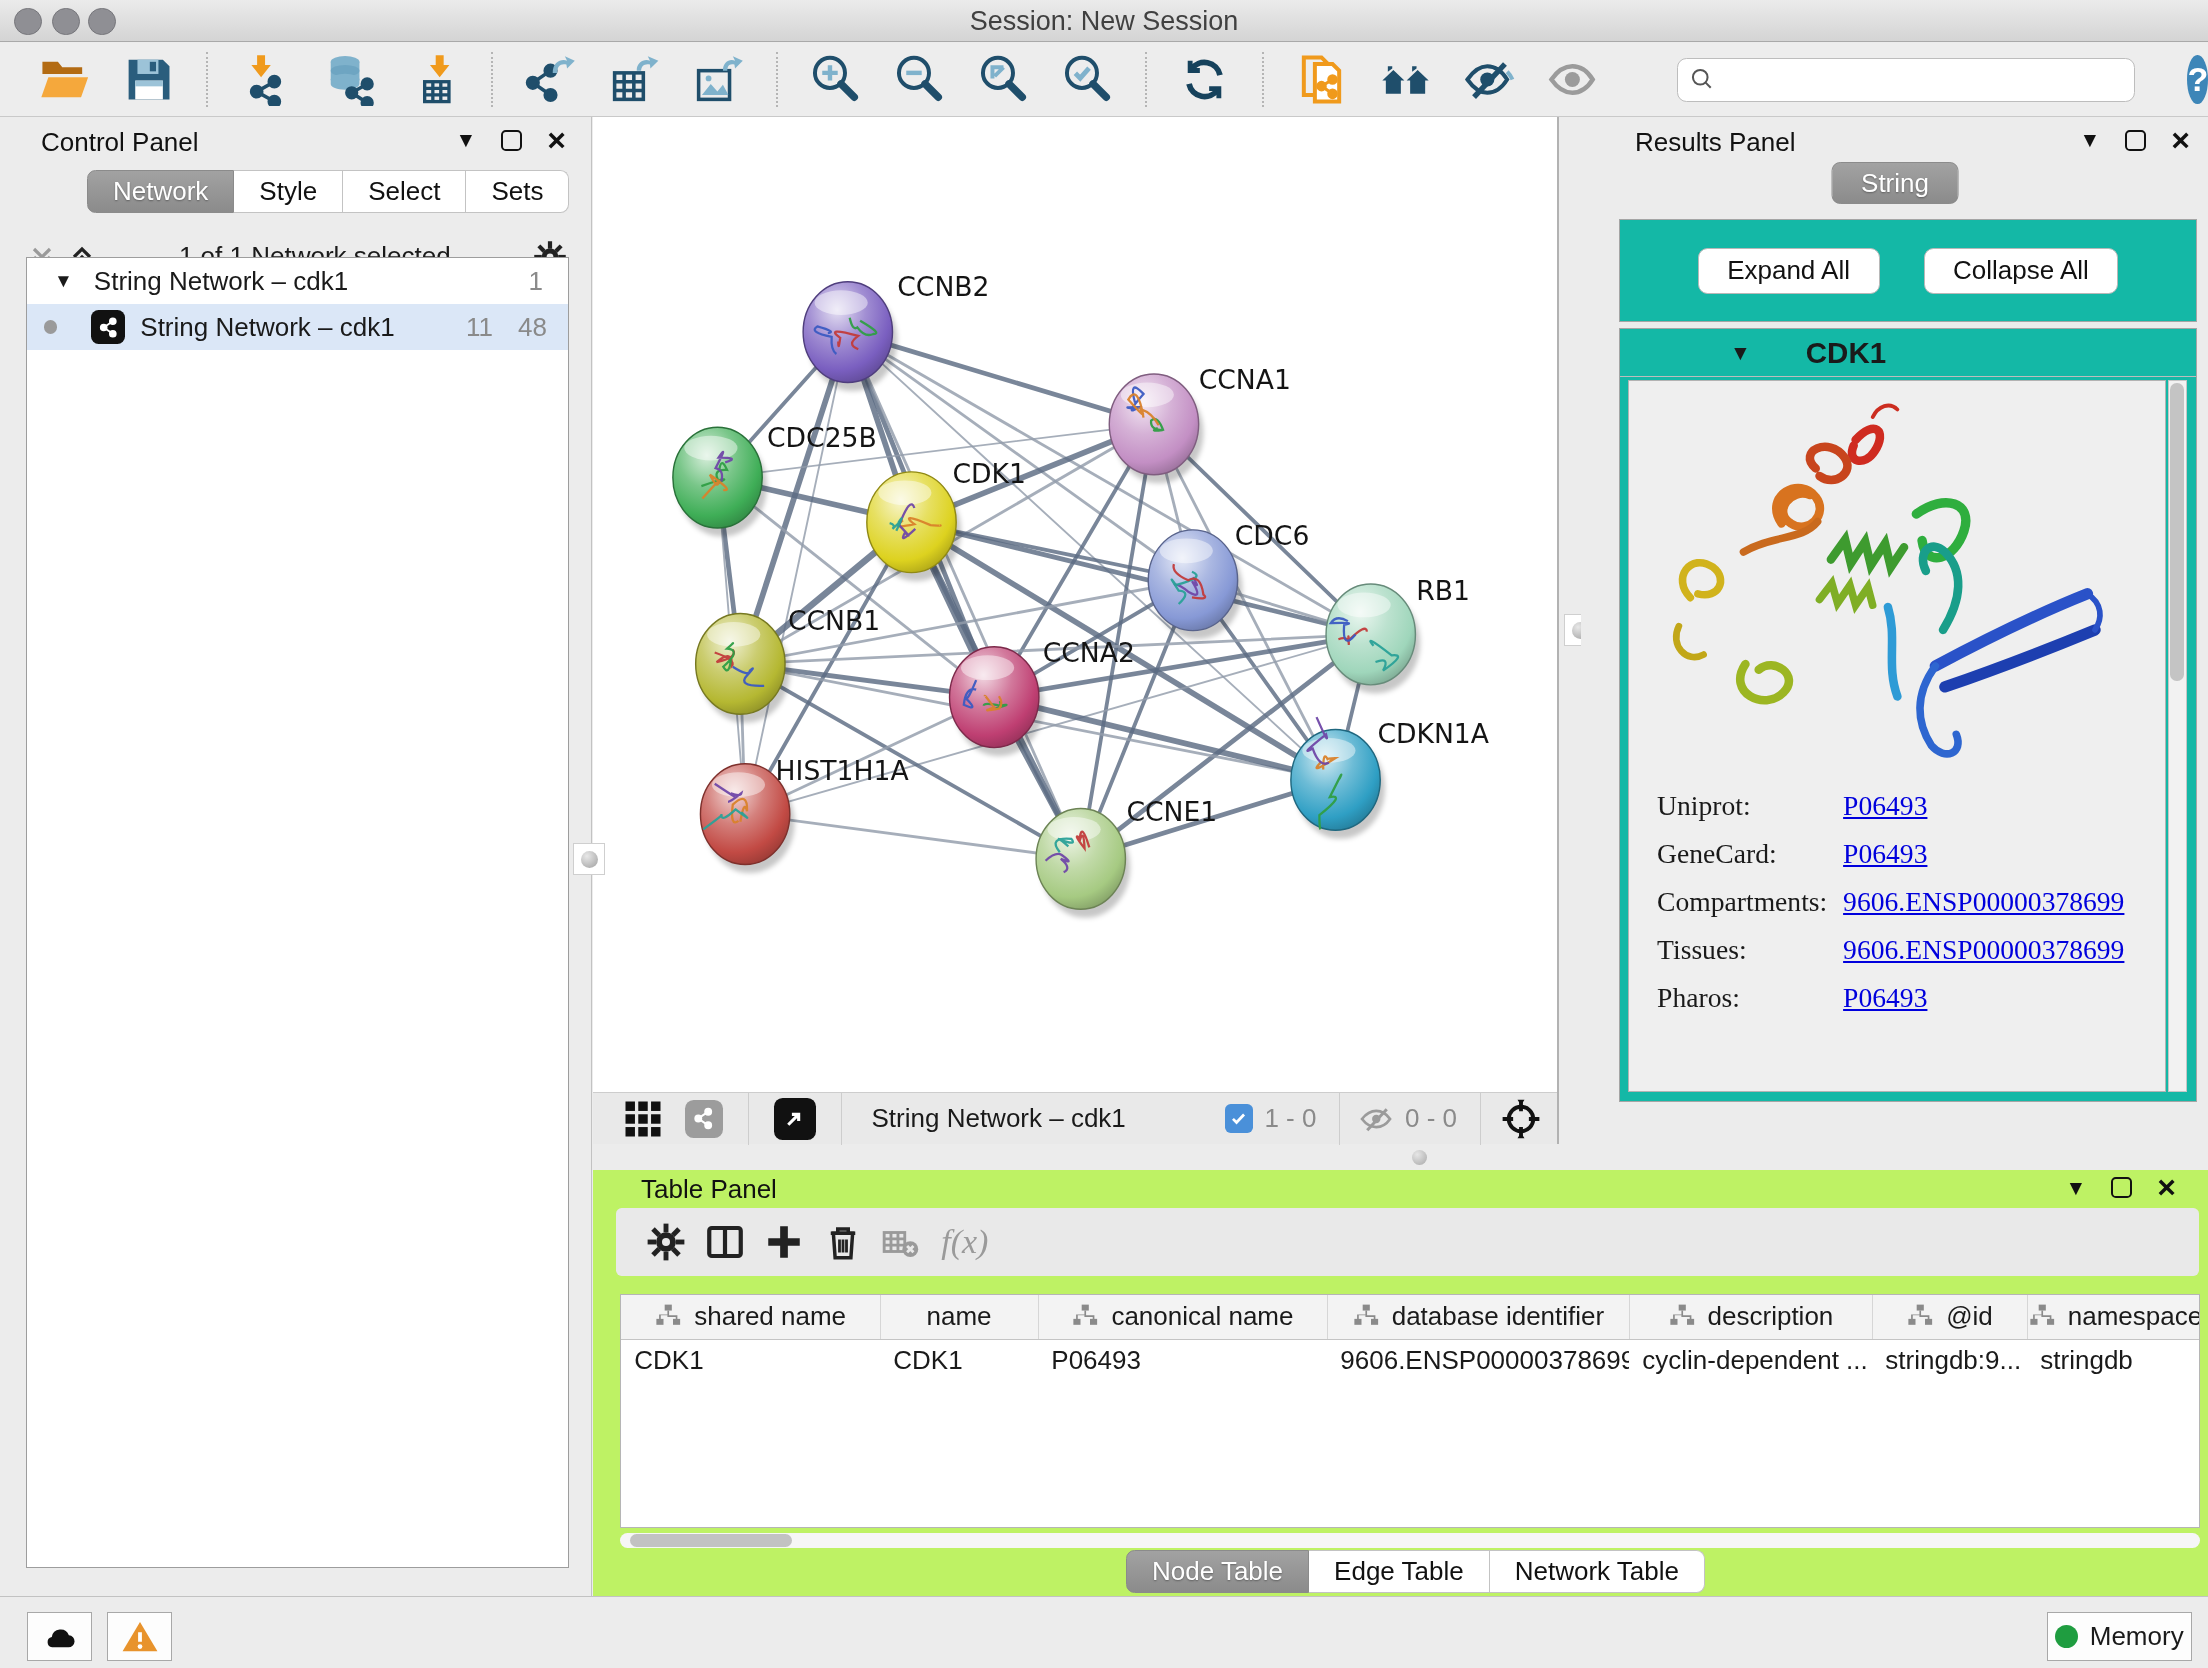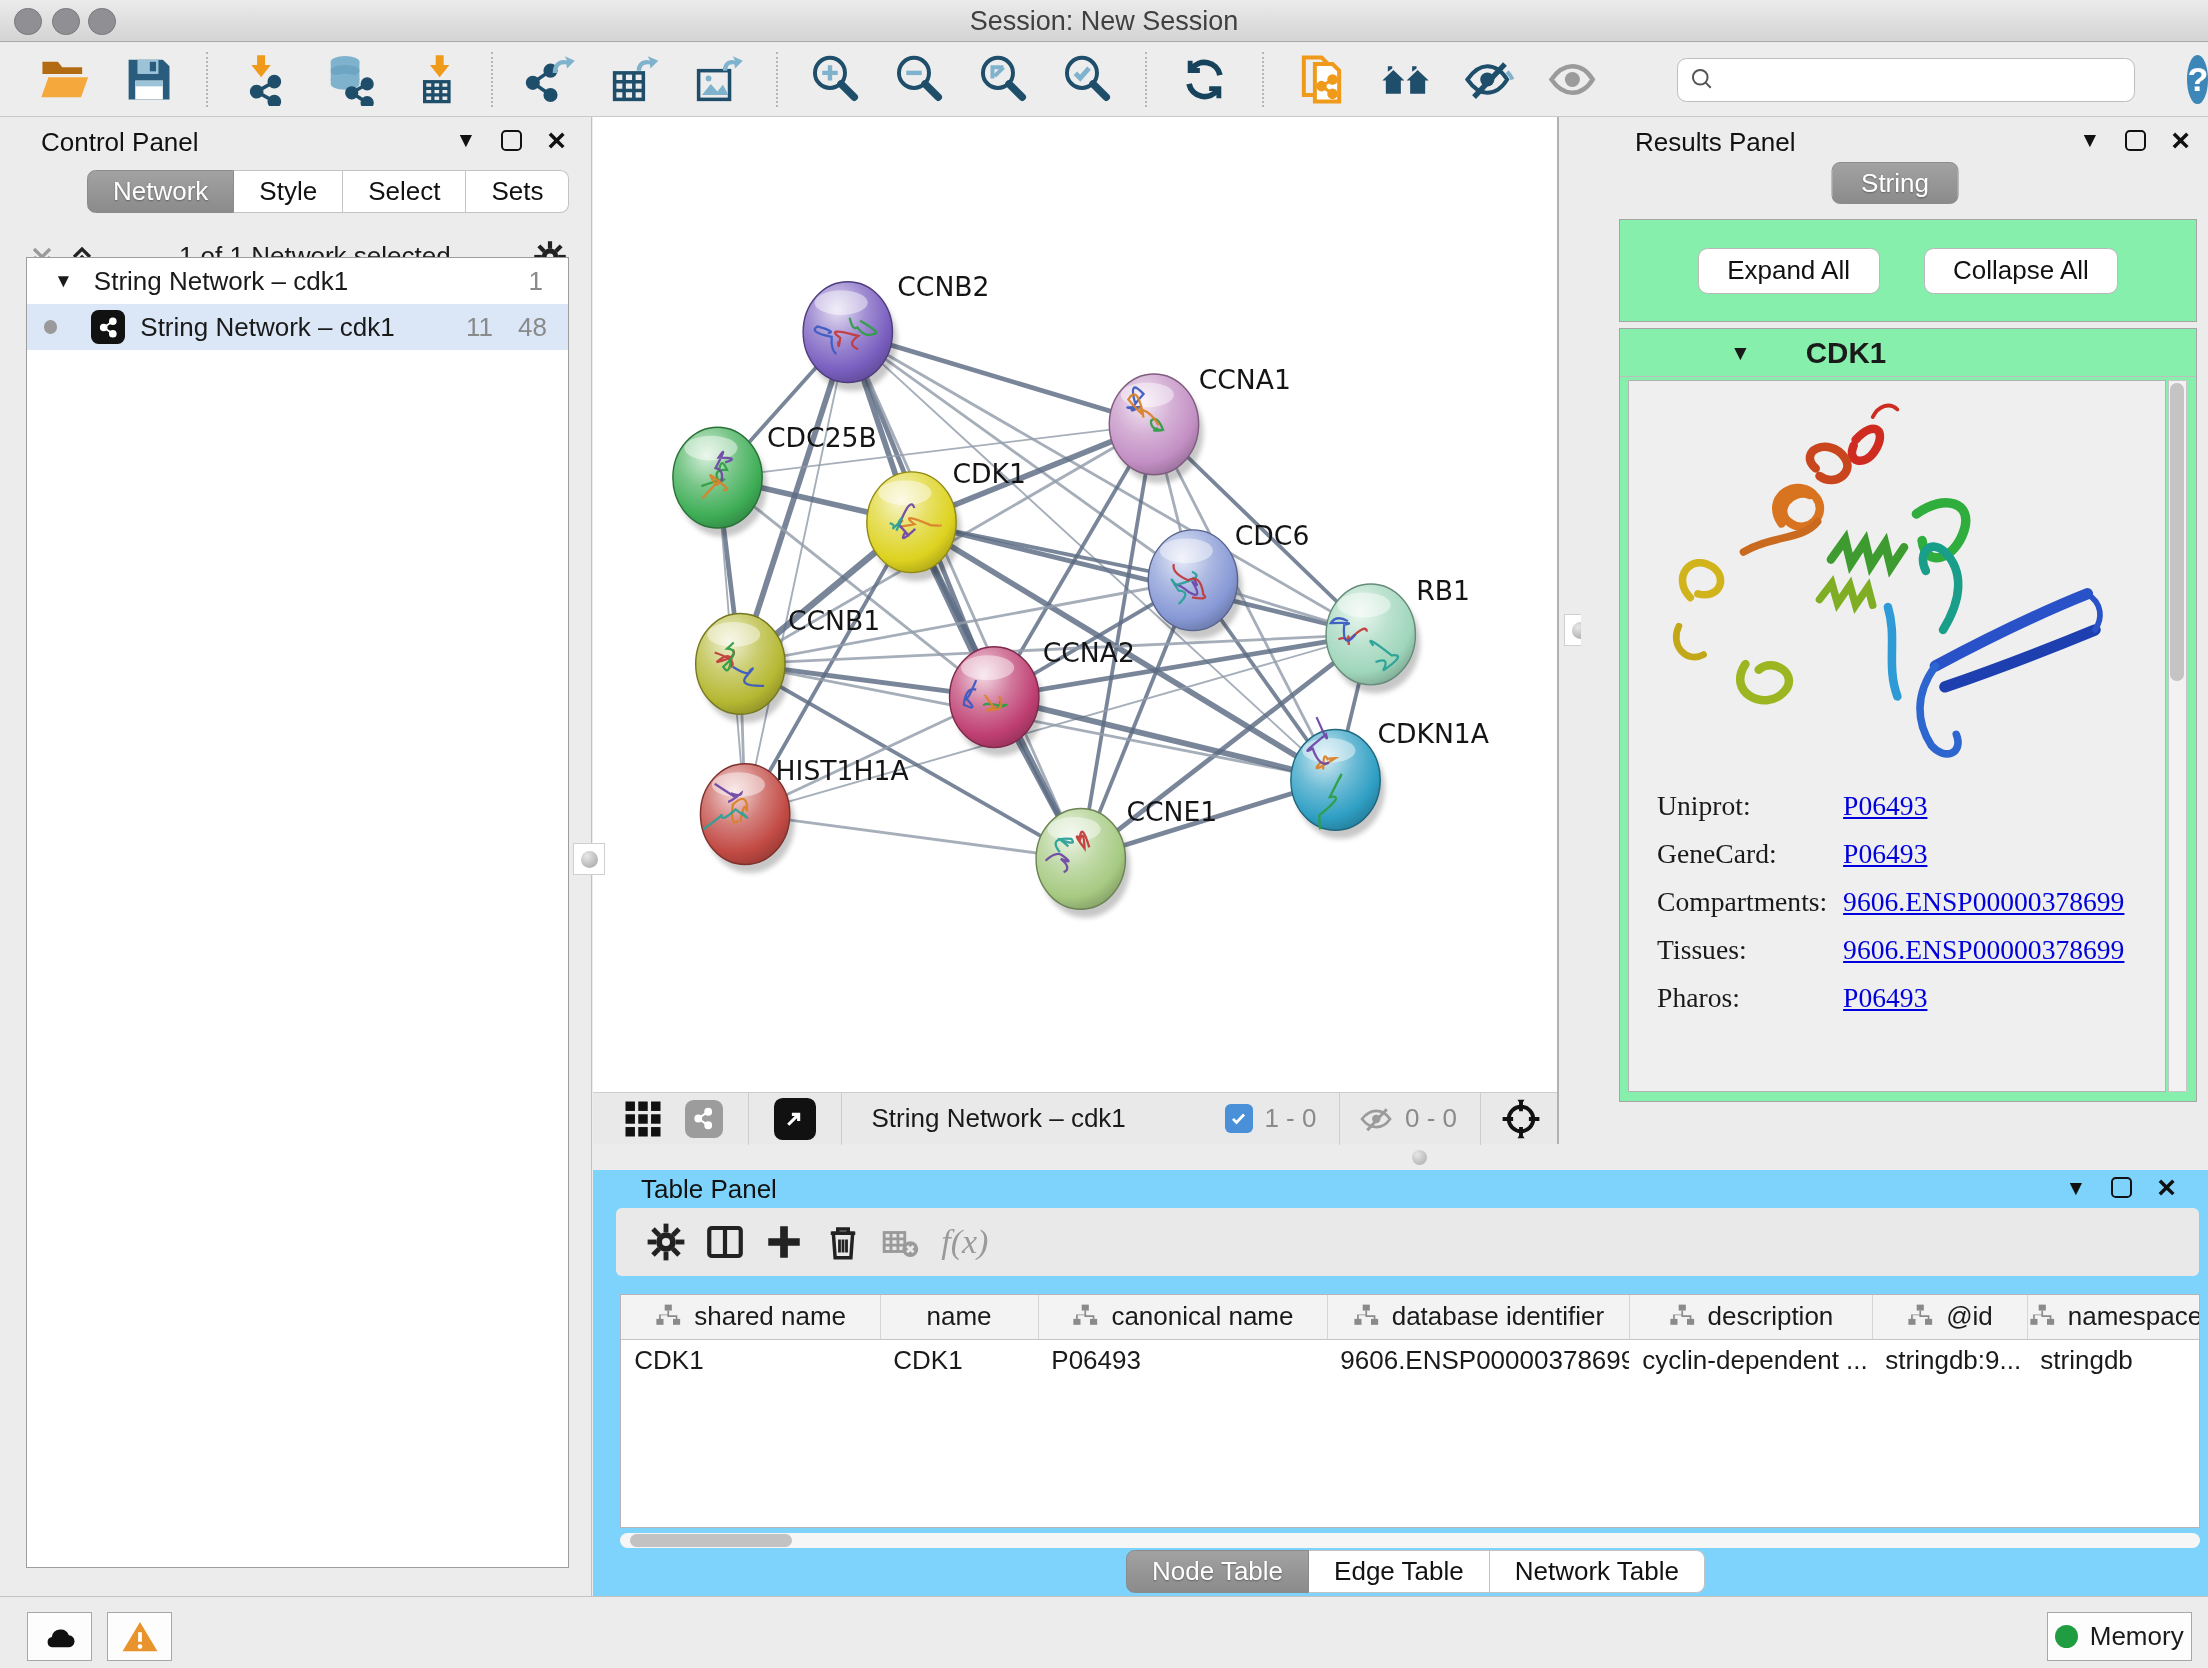--- a/index.html
+++ b/index.html
@@ -57,38 +57,38 @@
   #netbar { position:absolute; left:0; bottom:0; width:100%; height:52px; background:#e9e9e9;
     border-top:1px solid #cdcdcd; display:flex; align-items:center; font-size:26px; }
   .nbsep { height:52px; border-left:1px solid #cdcdcd; }
   .rounded-ic { border-radius:8.6px; display:flex; align-items:center; justify-content:center; }
 
   
   #results { position:absolute; left:1581px; top:117px; width:628px; height:1481px; background:#ececec; }
   #string-tab { position:absolute; left:50%; transform:translateX(-50%); top:45px; height:42px; line-height:40px;
     padding:0 28.5px; font-size:26px; color:#fff; text-shadow:0 1px 1.9px rgba(0,0,0,.35);
     background:linear-gradient(#a2a2a2,#8b8b8b); border:1px solid #8b8b8b; border-radius:8.6px; }
-  .rbox { position:absolute; left:38px; width:578px; background:#86efac; border:1.9px solid #a5a5a5; }
+  .rbox { position:absolute; left:38px; width:578px; background:#14b8a6; border:1.9px solid #a5a5a5; }
   .rbtn { height:46px; line-height:42px; padding:0 28.5px; background:#fff; border:1.9px solid #b8b8b8;
     border-radius:9.5px; font-size:26px; color:#111; }
   #rbox2-head { height:48px; display:flex; align-items:center; border-bottom:1px solid #bdbdbd; }
   #r-inner { position:absolute; left:7.6px; top:51px; width:538px; bottom:9.5px; background:#efefef; border:1px solid #b3b3b3; }
   #r-desc { height:46px; line-height:44px; border-bottom:1px solid #bdbdbd; padding-left:15px; font-size:26px; }
   #r-img { height:380px; display:flex; align-items:center; justify-content:flex-start; }
   .serif { font-family:"Liberation Serif",serif; }
   #r-cross { padding:13.3px 0 0 28.5px; }
   #r-cross .xl-title { font-size:29.5px; font-weight:bold; }
   .xl-row { display:flex; margin-top:16px; font-size:27.6px; }
   .xl-label { width:186px; }
   .xl-val { color:#0000dd; text-decoration:underline; }
   #r-scroll { position:absolute; right:9.5px; top:51px; width:19px; bottom:9.5px; background:#f2f2f2; border:1px solid #c6c6c6; }
   #r-thumb { position:absolute; left:1.9px; top:1.9px; width:13.3px; height:42%; background:#c4c4c4; border-radius:6.7px; }
 
   
-  #tablepanel { position:absolute; left:593px; top:1170px; width:1615px; height:426px; background:#7dd3fc; }
+  #tablepanel { position:absolute; left:593px; top:1170px; width:1615px; height:426px; background:#bef264; }
   #tp-toolbar { position:absolute; left:23px; right:9.5px; top:38px; height:68px; background:#e9e9e9;
     border-radius:5.7px; display:flex; align-items:center; gap:17px; padding-left:28.5px; }
   .tp-ic { width:42px; height:42px; }
   #fx-label { font-family:"Liberation Serif",serif; font-style:italic; font-size:34px; color:#9a9a9a; margin-left:5.7px; }
   #dtable { position:absolute; left:27px; top:124px; right:7.6px; height:234px; background:#fff;
     border:1px solid #b5b5b5; overflow:hidden; }
   #dtable table { border-collapse:collapse; table-layout:fixed; width:1581px; }
   #dtable th { background:#f3f3f3; border-right:1px solid #d6d6d6; border-bottom:1.9px solid #c4c4c4;
     height:44px; font-weight:normal; font-size:26px; }
   #dtable th .hwrap { display:flex; align-items:center; justify-content:center; gap:11.4px; }

